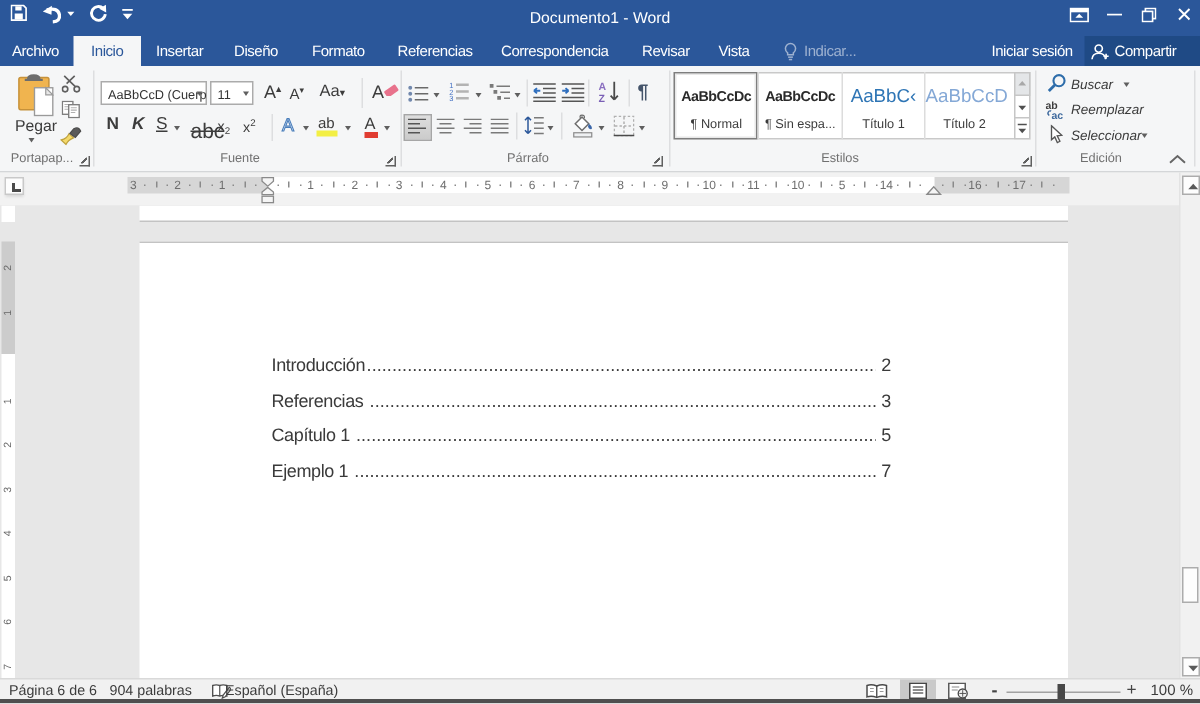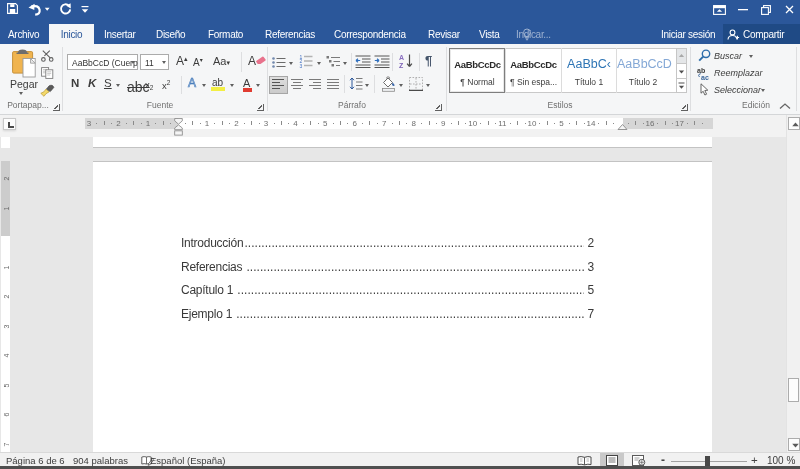--- a/index.html
+++ b/index.html
@@ -78,20 +78,21 @@
         <path d="M16.8 4.8 h4.8 l-2.4 2.9 z" fill="#fff"></path>
       </svg>
  <svg class="qat" style="left:59px" width="13" height="13" viewBox="0 0 13 13">
         <path d="M9.8 2.6 A4.6 4.6 0 1 0 11.2 6.4" fill="none" stroke="#fff" stroke-width="1.9"></path>
         <path d="M11.6 0.2 l0.2 5.2 l-4.6 -2.6 z" fill="#fff"></path>
       </svg>
  <svg class="qat" style="left:81px;top:6px" width="8" height="8" viewBox="0 0 8 8">
         <rect x="0.5" y="0" width="7" height="1.2" fill="#fff"></rect>
         <path d="M0.8 3.2 h6.4 l-3.2 3.6 z" fill="#fff"></path>
       </svg>
+ <div id="title">Documento1 - Word</div>
  <div id="winctl">
   <svg style="position:absolute;left:713px;top:5px" width="13" height="10" viewBox="0 0 13 10">
           <rect x="0.6" y="0.6" width="11.8" height="8.8" fill="none" stroke="#fff" stroke-width="1.1"></rect>
           <rect x="0.6" y="0.6" width="11.8" height="2.6" fill="#fff"></rect>
           <path d="M6.5 4.2 l2.6 2.6 h-5.2 z" fill="#fff"></path>
         </svg>
   <svg style="position:absolute;left:738px;top:9px" width="10" height="2" viewBox="0 0 10 2">
           <rect width="10" height="1.3" fill="#fff"></rect>
         </svg>
   <svg style="position:absolute;left:761px;top:5px" width="10" height="10" viewBox="0 0 10 10">
@@ -112,21 +113,21 @@
  <span class="tab" style="left:208px">Formato</span>
  <span class="tab" style="left:265px">Referencias</span>
  <span class="tab" style="left:334px">Correspondencia</span>
  <span class="tab" style="left:428px">Revisar</span>
  <span class="tab" style="left:479px">Vista</span>
  <svg style="position:absolute;left:522px;top:4px" width="10" height="13" viewBox="0 0 10 13">
         <path d="M5 1 a3.4 3.4 0 0 1 3.4 3.4 q0 1.8 -1.5 2.9 l0 1.2 h-3.8 l0 -1.2 q-1.5 -1.1 -1.5 -2.9 A3.4 3.4 0 0 1 5 1 Z" fill="none" stroke="#9db1d0" stroke-width="1"></path>
         <rect x="3.4" y="9.6" width="3.2" height="1" fill="#9db1d0"></rect>
         <rect x="3.9" y="11.2" width="2.2" height="1" fill="#9db1d0"></rect>
       </svg>
- <span class="tab" style="left:516px;color:#9db1d0">Indicar...</span>
+ <span class="tab" style="left:536px;color:#9db1d0">Indicar...</span>
  <span class="tab" style="left:661px">Iniciar sesión</span>
  <div style="position:absolute;left:723px;top:0;width:77px;height:20px;background:#1f4a85"></div>
  <svg style="position:absolute;left:727px;top:5px" width="13" height="12" viewBox="0 0 13 12">
         <circle cx="5.5" cy="3.4" r="2.4" fill="none" stroke="#fff" stroke-width="1.1"></circle>
         <path d="M1 10.5 q0.3 -4 4.5 -4 q4.2 0 4.5 4" fill="none" stroke="#fff" stroke-width="1.1"></path>
         <path d="M10.4 6.8 v3.4 M8.7 8.5 h3.4" stroke="#fff" stroke-width="1.1"></path>
       </svg>
  <span class="tab" style="left:743px">Compartir</span>
 </div>
 
@@ -339,21 +340,21 @@
         <text x="4" y="13.5" font-size="7" fill="#3b679c" font-weight="bold">ac</text>
         <path d="M2.5 11 q-1.8 -1.5 0 -3" stroke="#3b679c" fill="none"></path>
         <path d="M2.5 7.3 l1.6 0.3 l-1.2 1.2 z" fill="#3b679c"></path>
       </svg>
  <div class="ritxt" style="left:714px;top:24px">Reemplazar</div>
  <svg class="ic" style="left:699px;top:39px" width="11" height="13" viewBox="0 0 11 13">
         <path d="M2 0.8 L8.8 7.2 L5.8 7.5 L7.6 11.2 L5.9 12 L4.2 8.3 L2 10.2 Z" fill="#fff" stroke="#555" stroke-width="0.9"></path>
       </svg>
  <div class="ritxt" style="left:714px;top:41px">Seleccionar</div>
  <div class="dna" style="position:absolute;left:761px;top:45px"></div>
- <div class="glabel" style="left:756px">Edición</div>
+ <div class="glabel" style="left:734px">Edición</div>
 
  <svg class="ic" style="left:779px;top:59px" width="12" height="7" viewBox="0 0 12 7">
         <path d="M1 5.5 L6 1 L11 5.5" fill="none" stroke="#666" stroke-width="1.3"></path>
       </svg>
 </div>
 
 <div id="rulerrow">
  <div id="tabsel"></div>
  <div id="hruler">
   <div class="white"></div>

